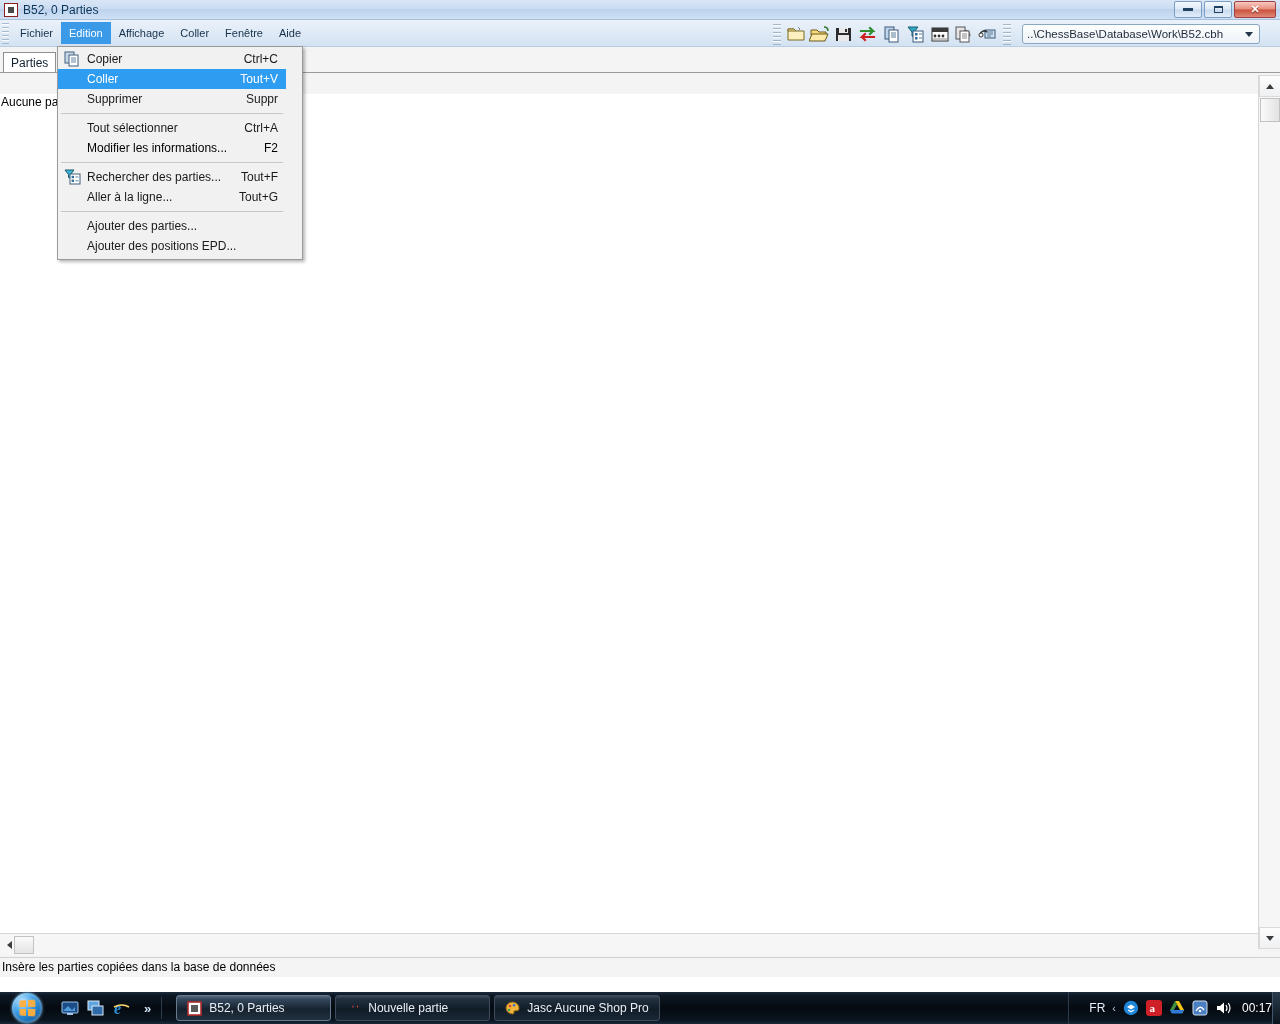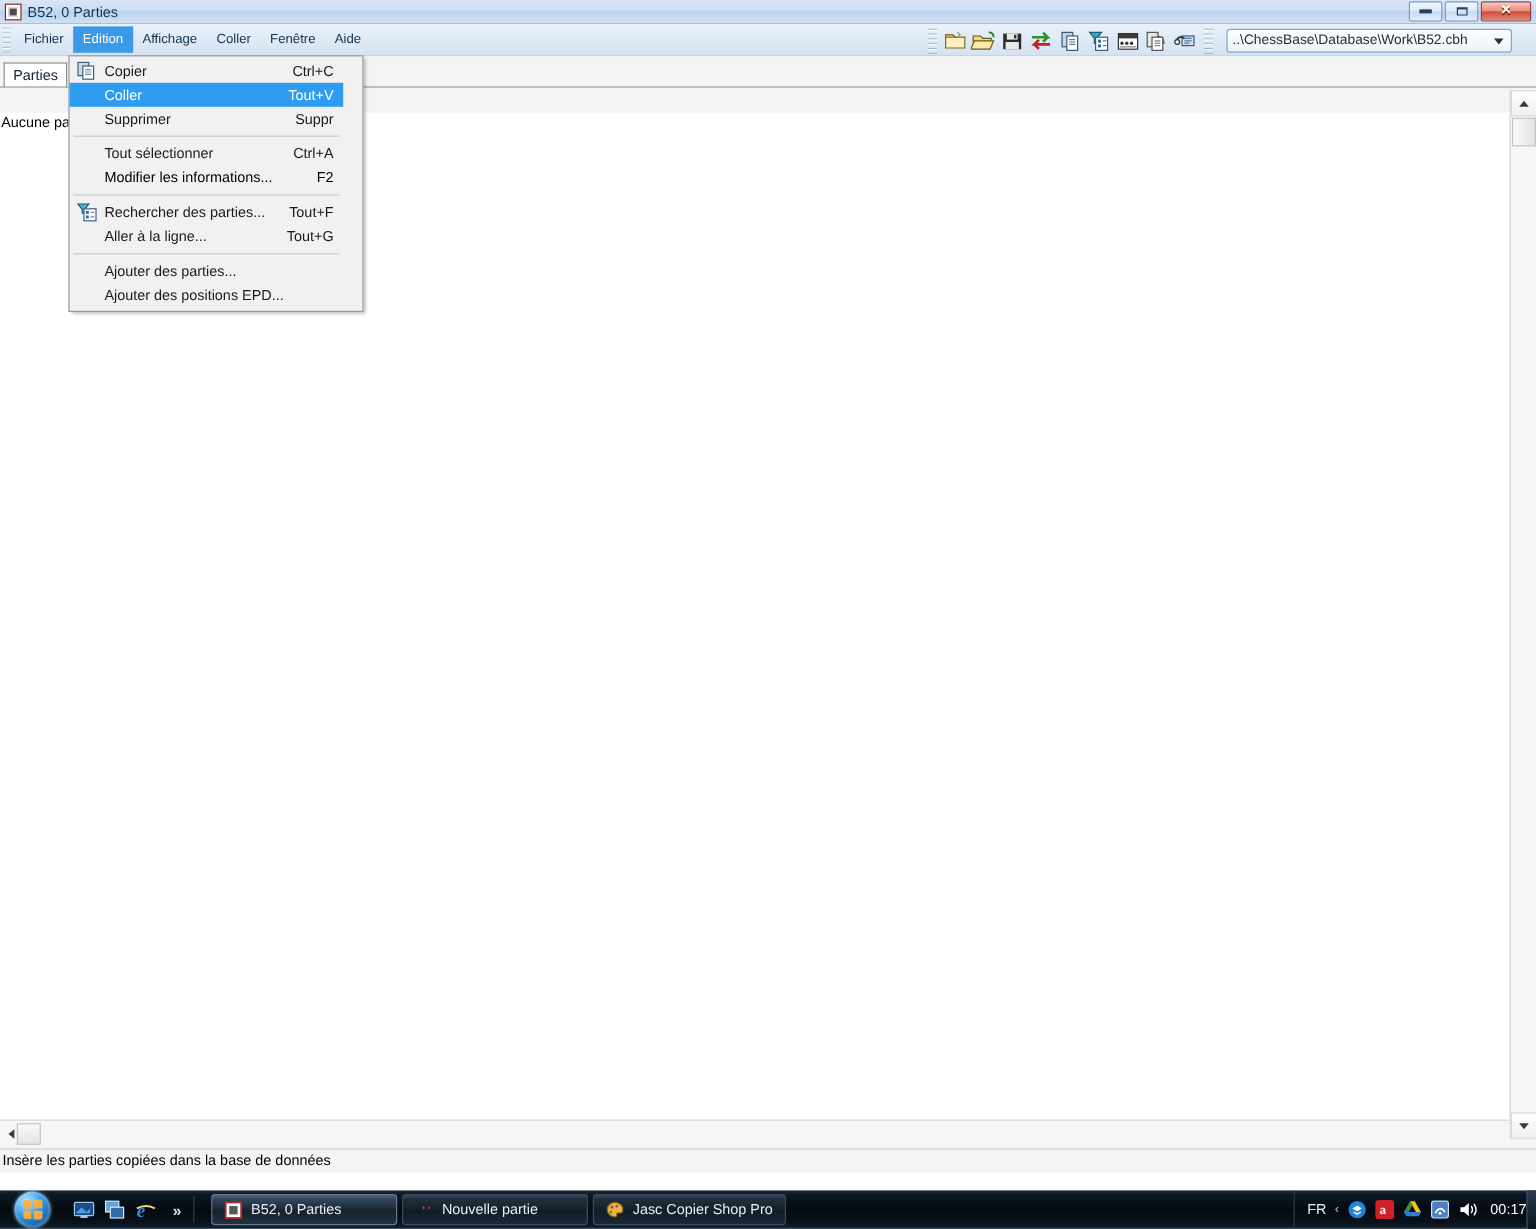--- a/index.html
+++ b/index.html
@@ -263,21 +263,21 @@
   }
   .taskbtn.active {
     background: linear-gradient(to bottom, #55677b 0%, #33475c 14%, #16222e 55%, #22323f 100%);
     border-color: #66798d;
   }
   .tbico { width: 15px; height: 15px; flex: none; }
   #tray {
     position: absolute; right: 0; top: 0; height: 32px;
     display: flex; align-items: center; gap: 7px; padding-right: 8px;
     border-left: 1px solid #2a3a4b;
-    padding-left: 10px;
+    padding-left: 20px;
   }
   #tray .lang { color: #e8eef5; font-size: 12px; }
   #tray .chev { color: #b7cbe0; font-size: 11px; }
   #tray .clock { color: #ffffff; font-size: 12px; margin-left: 4px; }
   .trayico { width: 16px; height: 16px; border-radius: 3px; }
   #showdesk {
     position:absolute; right:0; top:0; width: 8px; height: 32px;
     background: linear-gradient(to bottom,#2b3c4e,#0b141d);
     border-left: 1px solid #43566a;
   }
@@ -554,21 +554,21 @@
     </div>
     <div class="taskbtn">
       <span class="tbico">
         <svg width="15" height="15" viewBox="0 0 15 15">
           <path d="M7.5 1 a6.5 6 0 1 0 0 12 q2 0 1.4 -1.6 q-.6 -1.6 1.6 -1.6 h1.5 a2 2 0 0 0 2 -2 A6.5 6 0 0 0 7.5 1z" fill="#f2b33d" stroke="#8a6216"></path>
           <circle cx="5" cy="5" r="1.2" fill="#d63b2f"></circle>
             <circle cx="9" cy="4.3" r="1.2" fill="#2f6ed6"></circle>
           <circle cx="4" cy="9" r="1.2" fill="#2fa04a"></circle>
         </svg>
       </span>
-      <span>Jasc Copier Shop Pro</span>
+      <span>Jasc Aucune Shop Pro</span>
     </div>
   </div>
 
   <div id="tray">
     <span class="lang">FR</span>
     <span class="chev">‹</span>
     <span class="trayico">
       <svg width="16" height="16" viewBox="0 0 16 16">
           <circle cx="8" cy="8" r="7.2" fill="#1e86d8"></circle>
           <path d="M4 7 l4 -2.4 l4 2.4 l-4 2.4 z" fill="#ffffff"></path>

